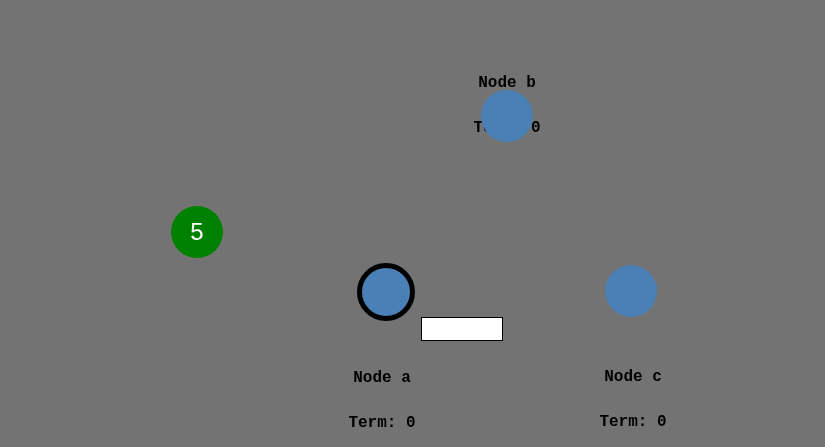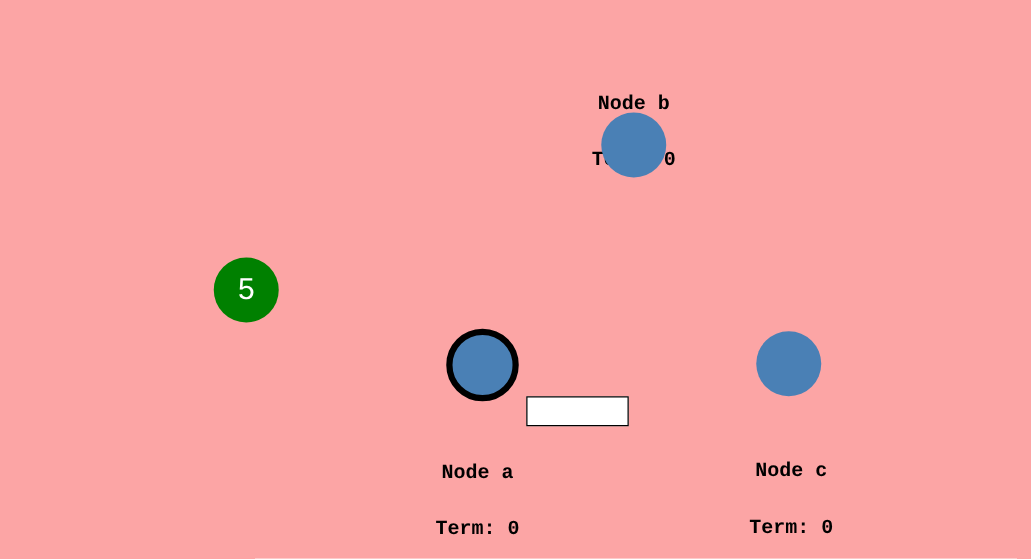--- a/index.html
+++ b/index.html
@@ -4,21 +4,21 @@
 <style>
   html, body {
     margin: 0;
     padding: 0;
     background: #ffffff;
   }
   .canvas {
     position: relative;
     width: 825px;
     height: 447px;
-    background: #fca5a5;
+    background: #737373;
     overflow: hidden;
     font-family: "Liberation Mono", "DejaVu Sans Mono", monospace;
   }
   .node-circle {
     position: absolute;
     width: 52px;
     height: 52px;
     border-radius: 50%;
     background: #4a80b5;
   }

